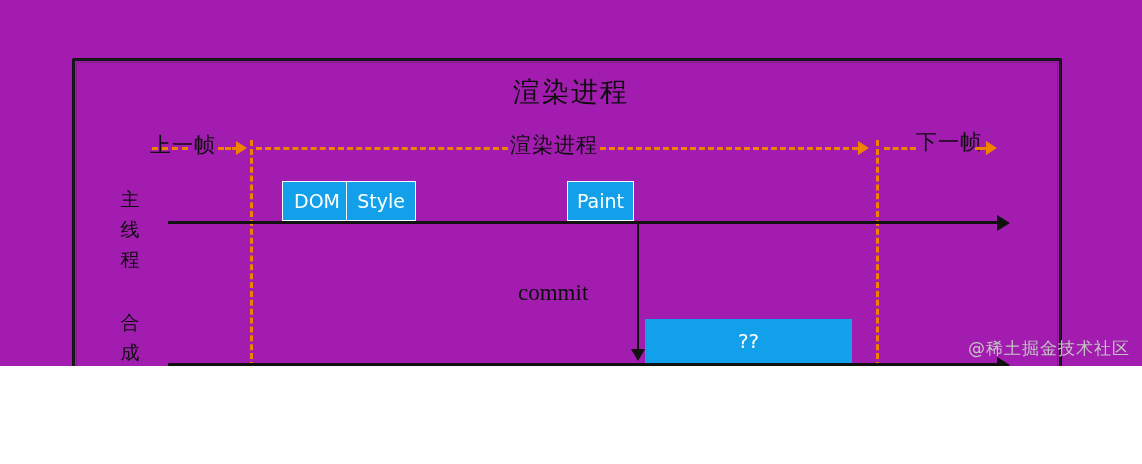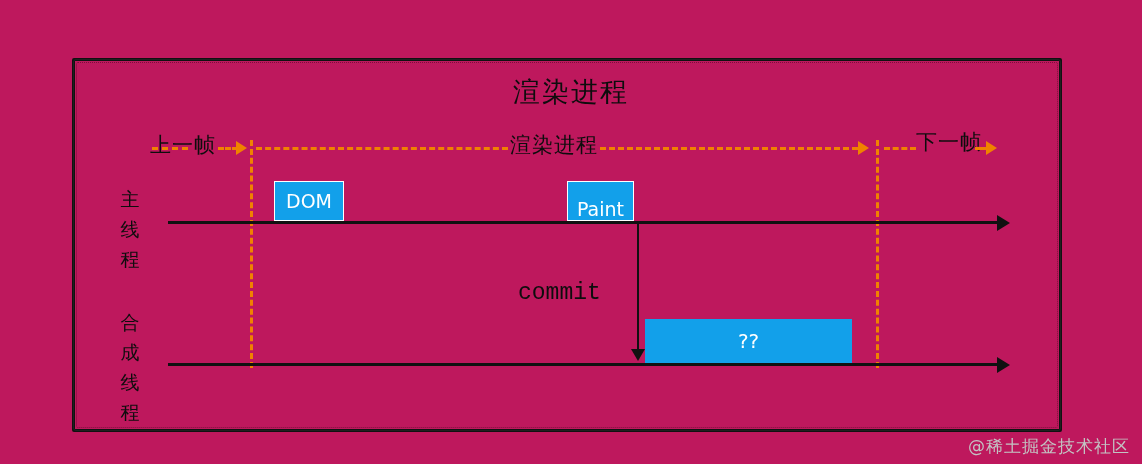--- a/index.html
+++ b/index.html
@@ -6,22 +6,22 @@
     margin: 0;
     padding: 0;
     background: #ffffff;
   }
   body {
     font-family: "DejaVu Sans", sans-serif;
   }
   #stage {
     position: relative;
     width: 1142px;
-    height: 464px;
-    background: #be185d;
+    height: 366px;
+    background: #a21caf;
     overflow: hidden;
   }
   
   #frame {
     position: absolute;
     left: 72px;
     top: 58px;
     width: 990px;
     height: 374px;
     box-sizing: border-box;
@@ -150,21 +150,21 @@
     width: 0;
     height: 0;
     border-left: 7px solid transparent;
     border-right: 7px solid transparent;
     border-top: 12px solid #111111;
   }
   #commit-label {
     position: absolute;
     font-size: 23px;
     color: #0d0d0d;
-    font-family: Liberation Mono, monospace;
+    font-family: Liberation Serif, serif;
     white-space: nowrap;
   }
 
   
   #watermark {
     position: absolute;
     right: 12px;
     bottom: 6px;
     font-size: 17px;
     color: #c3c3c3;
@@ -201,24 +201,27 @@
   <div class="oarrow" style="left:986px; top:141px;"></div>
 
   <div class="vlabel" style="left:113px; top:184px;">
     <span>主</span>
     <span>线</span>
     <span>程</span>
   </div>
   <div class="tl-line" style="left:168px; top:221px; width:832px;"></div>
   <div class="tl-arrow" style="left:997px; top:215px;"></div>
 
-  <div class="pipe-box" style="left:274px; top:181px; width:70px; height:40px;">
+  <div class="pipe-box" style="left:282px; top:181px; width:70px; height:40px;">
     <span>DOM</span>
   </div>
-  <div class="pipe-box" style="left:567px; top:181px; width:67px; height:40px;align-items:flex-end;">
+  <div class="pipe-box" style="left:346px; top:181px; width:70px; height:40px;">
+    <span>Style</span>
+  </div>
+  <div class="pipe-box" style="left:567px; top:181px; width:67px; height:40px;">
     <span>Paint</span>
   </div>
 
   <div id="commit-line" style="left:637px; top:222px; height:127px;"></div>
   <div id="commit-head" style="left:631px; top:349px;"></div>
   <div id="commit-label" style="left:518px; top:280px;">commit</div>
 
   <div class="vlabel" style="left:113px; top:307px;">
     <span>合</span>
     <span>成</span>

